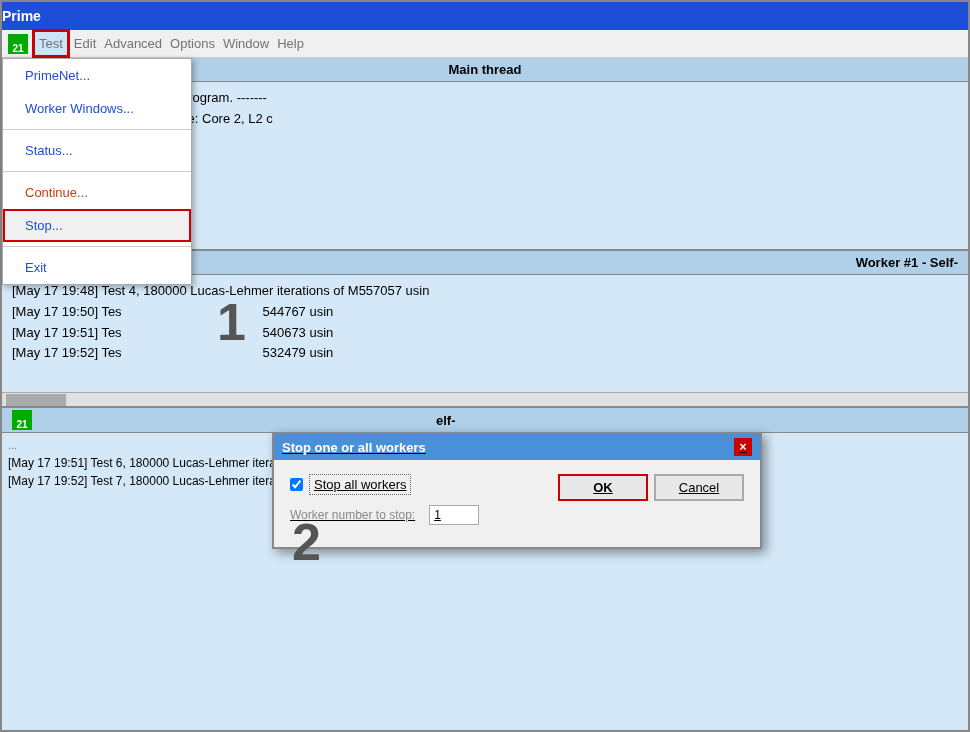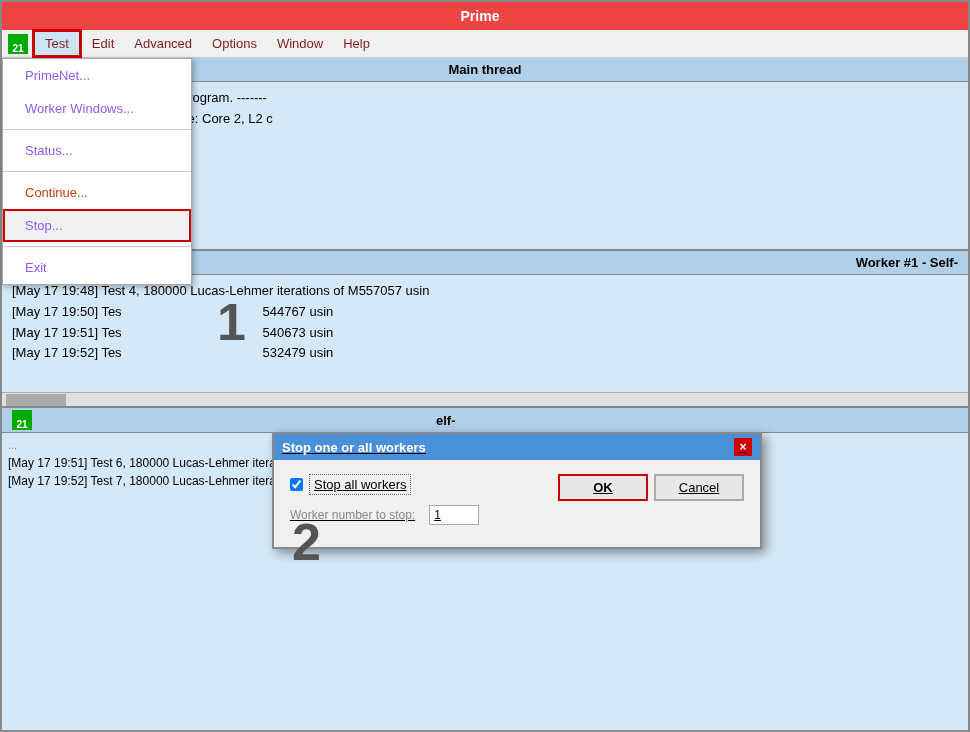--- a/index.html
+++ b/index.html
@@ -17,25 +17,25 @@
     .main-window {
       width: 970px;
       height: 732px;
       background: #d4e8f7;
       position: relative;
       border: 2px solid #888;
     }
 
     
     .title-bar {
-      background: #ef4444;
+      background: #1d4ed8;
       height: 28px;
       display: flex;
       align-items: center;
-      justify-content: center;
+      justify-content: flex-start;
       padding-right: 10px;
       color: white;
       font-weight: bold;
       font-size: 13px;
     }
     .title-bar-text {
       color: white;
       font-size: 14px;
     }
 
@@ -43,24 +43,24 @@
     .menu-bar {
       background: #f0f0f0;
       height: 28px;
       display: flex;
       align-items: center;
       border-bottom: 1px solid #ccc;
       padding-left: 2px;
       position: relative;
     }
     .menu-item {
-      padding: 4px 10px;
+      padding: 4px 4px;
       cursor: pointer;
       font-size: 13px;
-      color: #7f1d1d;
+      color: #737373;
       position: relative;
       text-align: center;
     }
     .menu-item.active {
       background: #cce4f7;
       border: 2px solid #cc0000;
     }
 
     
     .app-icon {
@@ -85,21 +85,21 @@
       background: white;
       border: 1px solid #aaa;
       box-shadow: 2px 2px 6px rgba(0,0,0,0.3);
       z-index: 100;
       min-width: 190px;
     }
     .dropdown-item {
       padding: 7px 20px;
       cursor: pointer;
       font-size: 13px;
-      color: #8b5cf6;
+      color: #1d4ed8;
       border: 2px solid transparent;
     }
     .dropdown-item.highlighted {
       border: 2px solid #cc0000;
       background: #f0f0f0;
     }
     .dropdown-divider {
       height: 1px;
       background: #ccc;
       margin: 4px 0;

